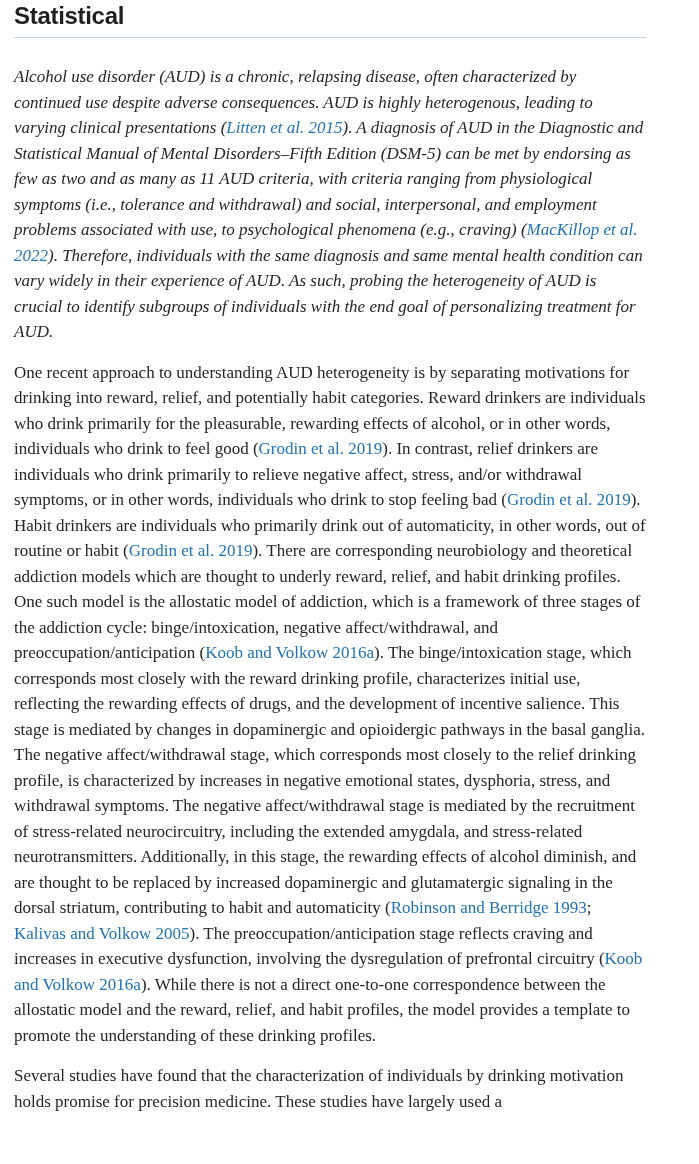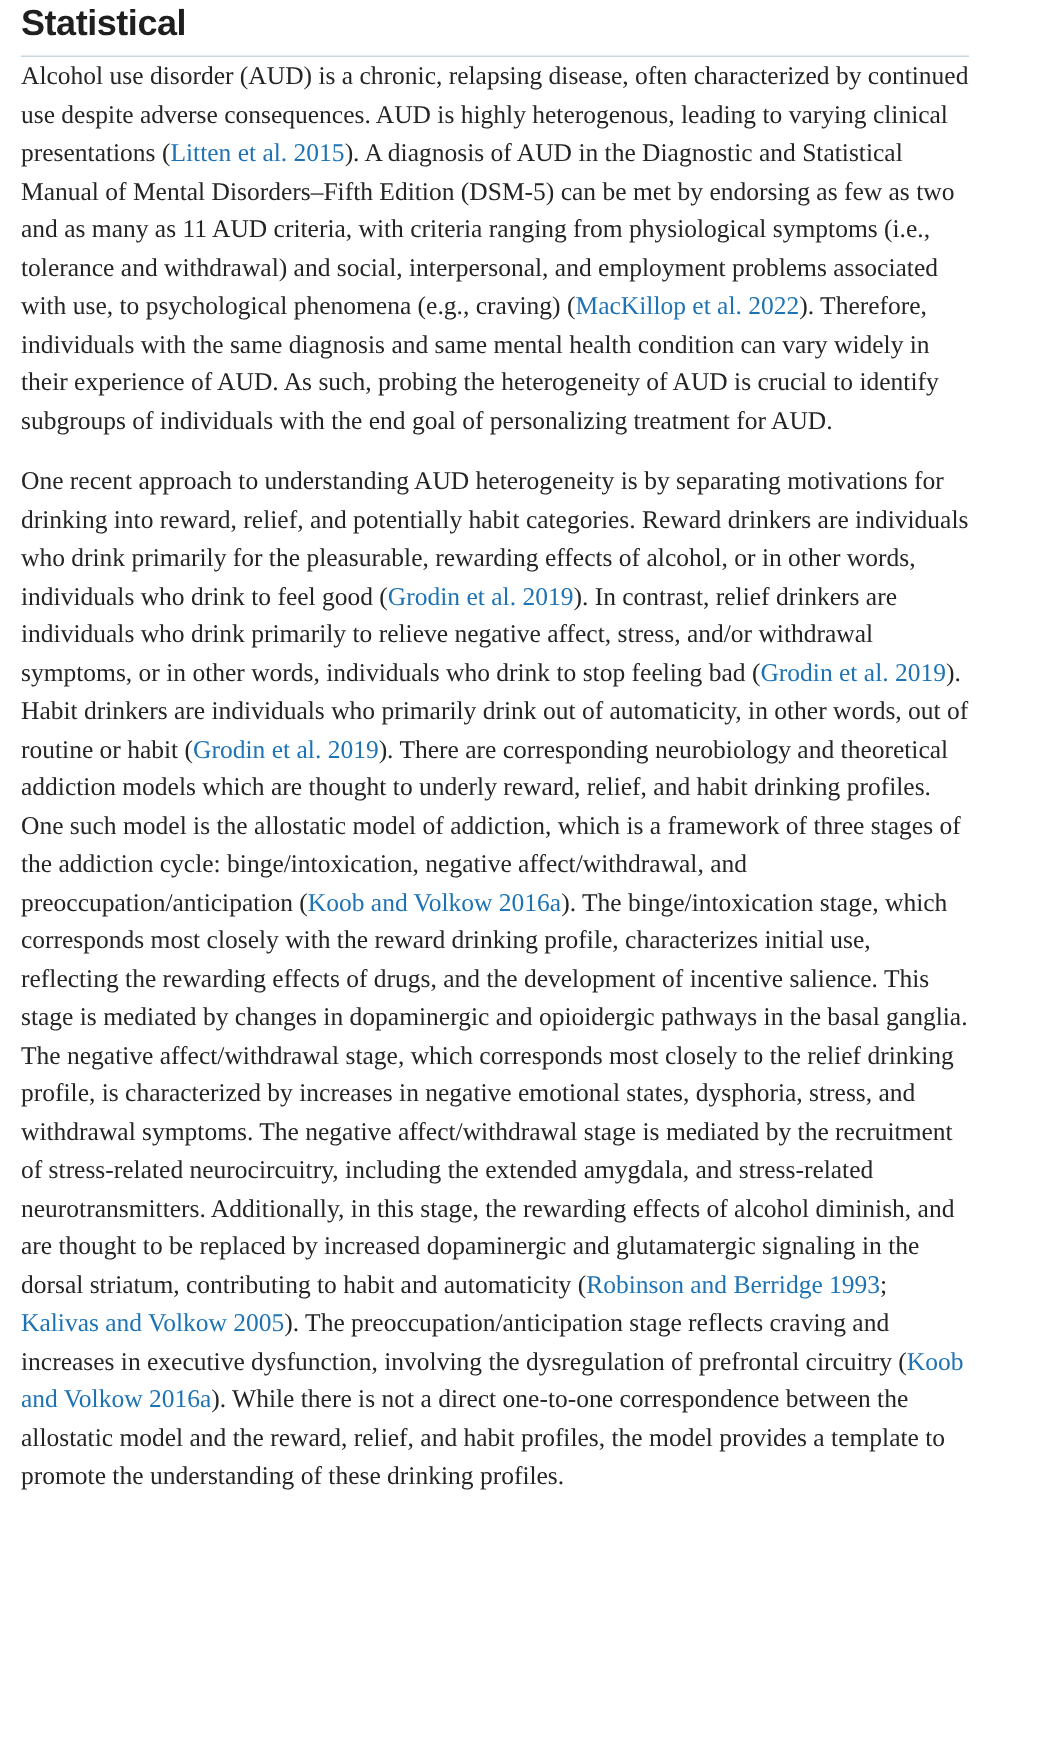--- a/index.html
+++ b/index.html
@@ -40,30 +40,33 @@
   }
   .paragraphs p {
     font-family: "Liberation Serif", serif;
     font-size: 17px;
     line-height: 25.5px;
     color: var(--color-body);
     margin: 0 0 15px 0;
     text-align: left;
   }
   .paragraphs p:first-child {
+    margin-top: 26px;
+    font-style: italic;
   }
   .paragraphs a {
     color: var(--color-link);
     text-decoration: none;
     cursor: pointer;
   }
 </style>
 </head>
 <body>
 
 <main class="article">
   <h2 class="section-heading">Statistical</h2>
   <hr class="section-divider">
   <section class="paragraphs">
       <p><span>Alcohol use disorder (AUD) is a chronic, relapsing disease, often characterized by continued use despite adverse consequences. AUD is highly heterogenous, leading to varying clinical presentations (</span><a href="#">Litten et al. 2015</a><span>). A diagnosis of AUD in the Diagnostic and Statistical Manual of Mental Disorders–Fifth Edition (DSM-5) can be met by endorsing as few as two and as many as 11 AUD criteria, with criteria ranging from physiological symptoms (i.e., tolerance and withdrawal) and social, interpersonal, and employment problems associated with use, to psychological phenomena (e.g., craving) (</span><a href="#">MacKillop et al. 2022</a><span>). Therefore, individuals with the same diagnosis and same mental health condition can vary widely in their experience of AUD. As such, probing the heterogeneity of AUD is crucial to identify subgroups of individuals with the end goal of personalizing treatment for AUD.</span></p>
       <p><span>One recent approach to understanding AUD heterogeneity is by separating motivations for drinking into reward, relief, and potentially habit categories. Reward drinkers are individuals who drink primarily for the pleasurable, rewarding effects of alcohol, or in other words, individuals who drink to feel good (</span><a href="#">Grodin et al. 2019</a><span>). In contrast, relief drinkers are individuals who drink primarily to relieve negative affect, stress, and/or withdrawal symptoms, or in other words, individuals who drink to stop feeling bad (</span><a href="#">Grodin et al. 2019</a><span>). Habit drinkers are individuals who primarily drink out of automaticity, in other words, out of routine or habit (</span><a href="#">Grodin et al. 2019</a><span>). There are corresponding neurobiology and theoretical addiction models which are thought to underly reward, relief, and habit drinking profiles. One such model is the allostatic model of addiction, which is a framework of three stages of the addiction cycle: binge/intoxication, negative affect/withdrawal, and preoccupation/anticipation (</span><a href="#">Koob and Volkow 2016a</a><span>). The binge/intoxication stage, which corresponds most closely with the reward drinking profile, characterizes initial use, reflecting the rewarding effects of drugs, and the development of incentive salience. This stage is mediated by changes in dopaminergic and opioidergic pathways in the basal ganglia. The negative affect/withdrawal stage, which corresponds most closely to the relief drinking profile, is characterized by increases in negative emotional states, dysphoria, stress, and withdrawal symptoms. The negative affect/withdrawal stage is mediated by the recruitment of stress-related neurocircuitry, including the extended amygdala, and stress-related neurotransmitters. Additionally, in this stage, the rewarding effects of alcohol diminish, and are thought to be replaced by increased dopaminergic and glutamatergic signaling in the dorsal striatum, contributing to habit and automaticity (</span><a href="#">Robinson and Berridge 1993</a><span>; </span><a href="#">Kalivas and Volkow 2005</a><span>). The preoccupation/anticipation stage reflects craving and increases in executive dysfunction, involving the dysregulation of prefrontal circuitry (</span><a href="#">Koob and Volkow 2016a</a><span>). While there is not a direct one-to-one correspondence between the allostatic model and the reward, relief, and habit profiles, the model provides a template to promote the understanding of these drinking profiles.</span></p>
+      <p><span>Several studies have found that the characterization of individuals by drinking motivation holds promise for precision medicine. These studies have largely used a</span></p>
     </section>
 </main>
 
 </body></html>

